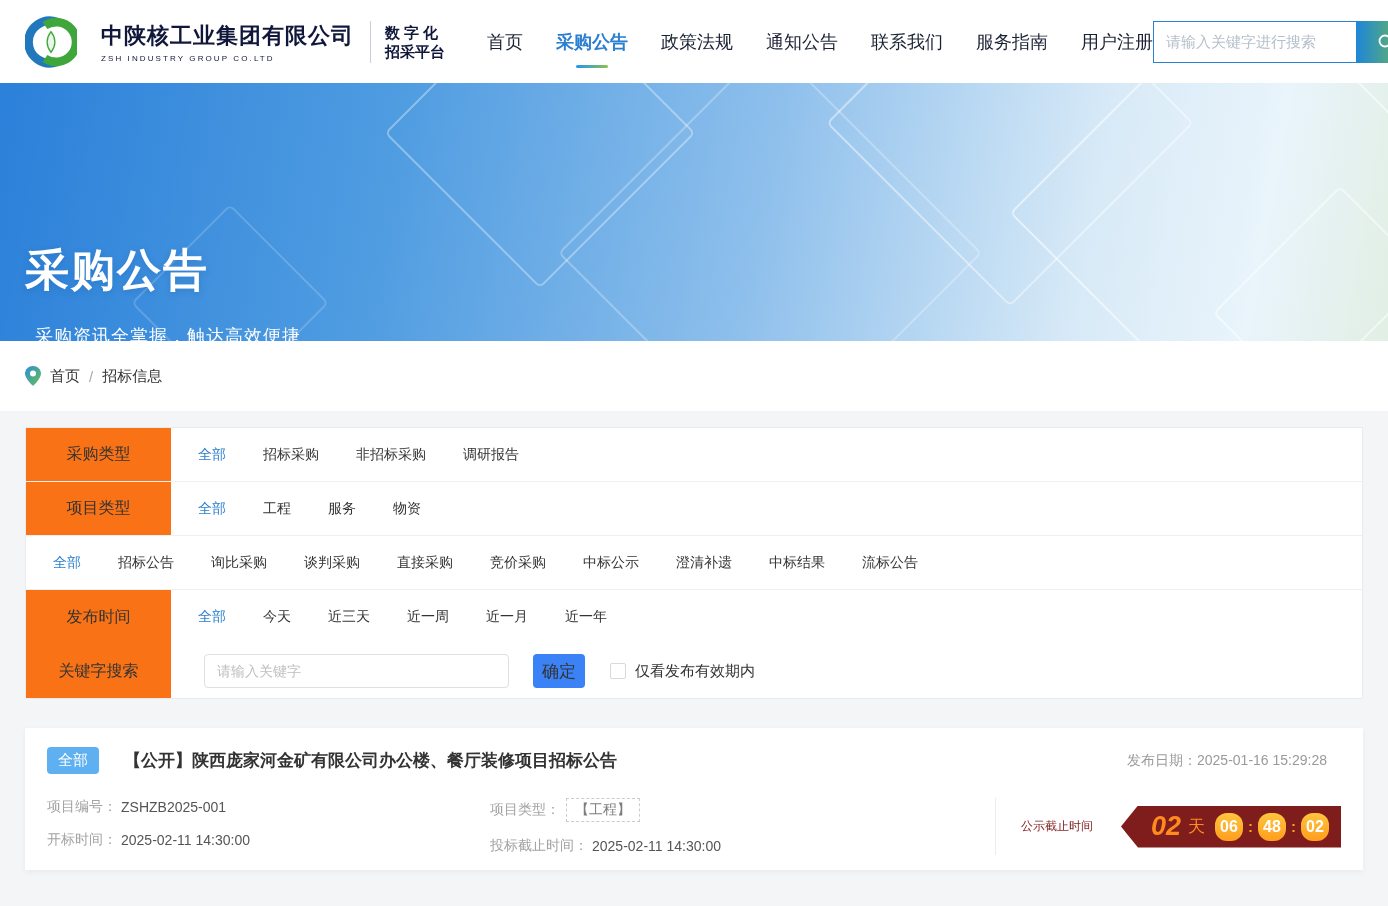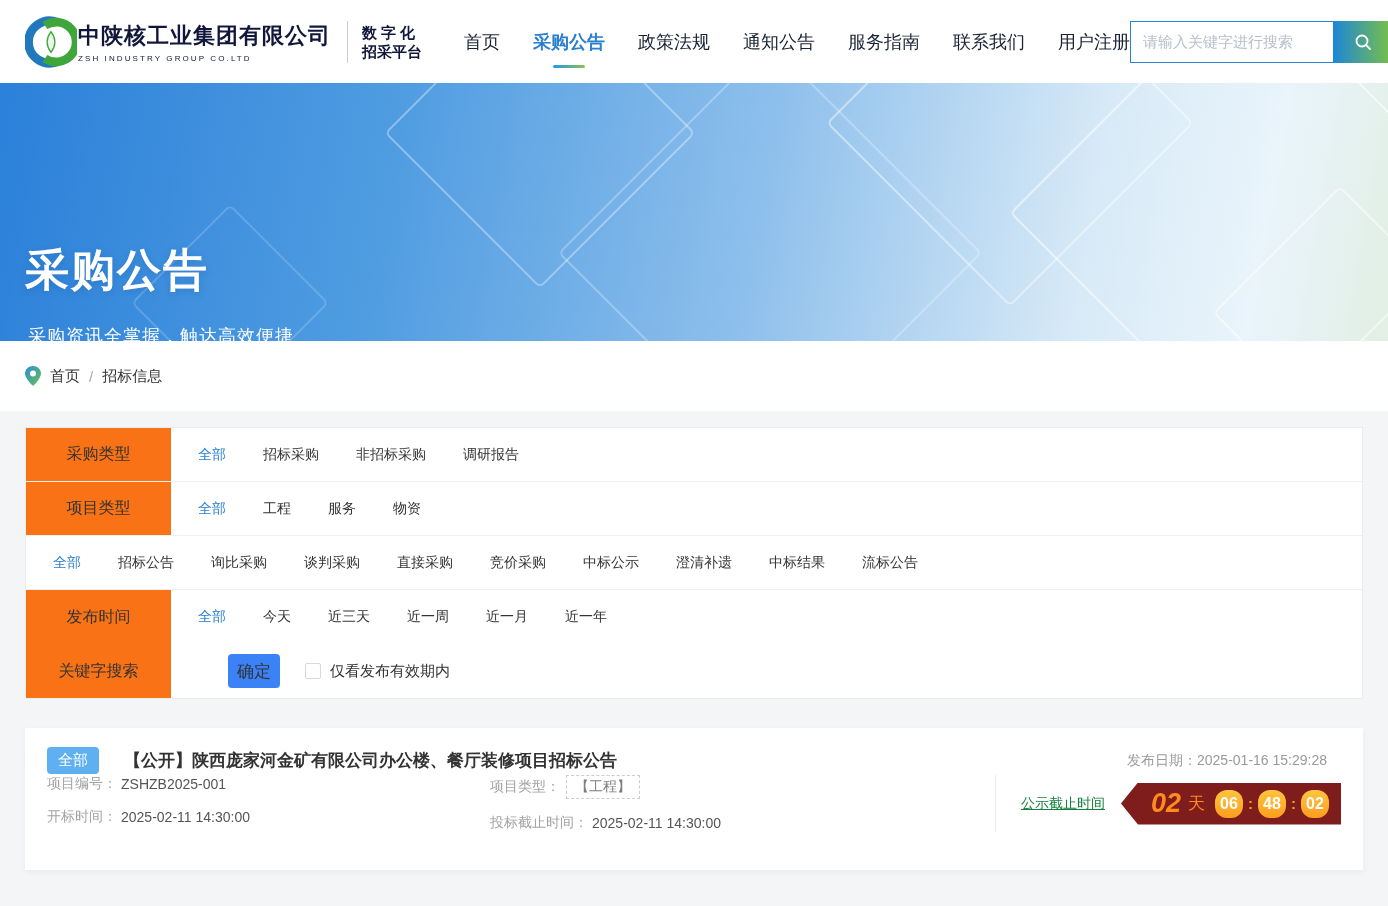--- a/index.html
+++ b/index.html
@@ -3,21 +3,21 @@
 <meta charset="utf-8">
 <style>
   * { margin:0; padding:0; box-sizing:border-box; }
   html,body { width:1388px; height:906px; overflow:hidden; }
   body { font-family:"Liberation Sans","DejaVu Sans",sans-serif; background:#f4f5f7; color:#333; }
 
   
   .header { width:100%; height:83px; background:#fff; display:flex; align-items:center; padding:0 40px 0 25px; }
   .logo-wrap { display:flex; align-items:center; }
   .logo-mark { width:52px; height:52px; }
-  .brand-text { margin-left:1px; }
+  .brand-text { margin-left:24px; }
   .brand-cn { font-size:22px; font-weight:bold; color:#10173a; letter-spacing:1px; white-space:nowrap; }
   .brand-en { font-size:8px; color:#10173a; letter-spacing:2.1px; margin-top:3px; white-space:nowrap; }
   .brand-divider { width:1px; height:42px; background:#c9ced6; margin:0 14px 0 16px; }
   .platform-text { font-size:15px; font-weight:bold; color:#10173a; line-height:19px; white-space:nowrap; }
   .platform-text .l1 { letter-spacing:4px; }
 
   .main-nav { display:flex; margin-left:42px; gap:33px; }
   .nav-item { position:relative; height:83px; display:flex; align-items:center; font-size:18px; color:#1a2233; text-decoration:none; cursor:pointer; white-space:nowrap; }
   .nav-item.active { color:#2a7fd0; font-weight:bold; }
   .nav-underline { position:absolute; bottom:15px; left:50%; transform:translateX(-50%); width:32px; height:3px; border-radius:2px; background:linear-gradient(90deg,#2196f3,#8bc34a); }
@@ -31,21 +31,21 @@
   .hero { position:relative; width:100%; height:258px; overflow:hidden;
           background:linear-gradient(100deg,#2b80d9 0%,#4f9ce1 28%,#8fc0ec 55%,#d8eaf7 78%,#e9f4fb 90%,#e1efe4 100%); }
   .hero .deco { position:absolute; border:2px solid rgba(255,255,255,0.35); transform:rotate(45deg); border-radius:6px; }
   .hero .d1 { width:220px; height:220px; left:430px; top:-60px; }
   .hero .d2 { width:300px; height:300px; left:620px; top:20px; border-color:rgba(255,255,255,0.28); }
   .hero .d3 { width:260px; height:260px; left:880px; top:-90px; border-color:rgba(255,255,255,0.45); }
   .hero .d4 { width:340px; height:340px; left:1080px; top:-40px; border-color:rgba(255,255,255,0.55); }
   .hero .d5 { width:180px; height:180px; left:1250px; top:140px; border-color:rgba(255,255,255,0.5); }
   .hero .d6 { width:140px; height:140px; left:160px; top:150px; border-color:rgba(255,255,255,0.18); }
   .hero-title { position:absolute; left:25px; top:158px; font-size:44px; font-weight:bold; color:#fff; letter-spacing:2px; text-shadow:0 2px 6px rgba(20,80,150,0.25); }
-  .hero-subtitle { position:absolute; left:28px; top:241px; font-size:18px; color:#fff; letter-spacing:1px; }
+  .hero-subtitle { position:absolute; left:35px; top:241px; font-size:18px; color:#fff; letter-spacing:1px; }
 
   
   .breadcrumb-bar { width:100%; height:70px; background:#fff; display:flex; align-items:center; padding:0 25px; }
   .breadcrumb { display:flex; align-items:center; gap:9px; font-size:15px; }
   .crumb { color:#333; cursor:pointer; text-decoration:none; }
   .crumb-sep { color:#aaa; }
 
   
   .content { padding:16px 25px 0 25px; }
   .filter-card { background:#fff; border:1px solid #e9ebee; }
@@ -63,31 +63,31 @@
   .checkbox { margin-left:25px; width:16px; height:16px; border:1px solid #d9d9d9; border-radius:2px; background:#fff; cursor:pointer; flex-shrink:0; }
   .checkbox-label { margin-left:9px; font-size:15px; color:#333; }
 
   
   .result-card { margin-top:29px; background:#fff; height:142px; box-shadow:0 2px 6px rgba(0,0,0,0.05); padding:0 22px; cursor:pointer; }
   .result-head { display:flex; align-items:center; padding-top:19px; }
   .result-badge { width:52px; height:27px; background:#5fb0f0; color:#fff; font-size:15px; border-radius:4px; display:flex; align-items:center; justify-content:center; flex-shrink:0; }
   .result-title { margin-left:25px; font-size:17px; font-weight:bold; color:#333; white-space:nowrap; }
   .result-date { margin-left:auto; font-size:14px; color:#9a9a9a; padding-right:14px; }
 
-  .result-detail { display:flex; margin-top:1px; align-items:stretch; }
+  .result-detail { display:flex; margin-top:24px; align-items:stretch; }
   .detail-col { display:flex; flex-direction:column; gap:15px; }
   .detail-col.c1 { width:443px; }
   .detail-col.c2 { width:505px; }
   .detail-line { font-size:14px; display:flex; align-items:center; }
   .detail-label { color:#a3a3a3; }
   .detail-value { color:#555; margin-left:4px; }
   .type-chip { margin-left:6px; border:1px dashed #ccc; color:#7d7d7d; font-size:14px; padding:2px 8px; background:#fff; }
 
   .detail-col.c3 { flex:1; flex-direction:row; align-items:center; gap:0; border-left:1px solid #ececec; padding-left:25px; }
-  .countdown-label { font-size:14px; color:#15803d; white-space:nowrap;text-decoration:underline; }
+  .countdown-label { font-size:12px; color:#7f1d1d; white-space:nowrap; }
   .countdown-ribbon { margin-left:auto; height:42px; display:flex; align-items:center; background:#7f1d1d; padding:0 12px 0 30px;
                       clip-path:polygon(17px 0, 100% 0, 100% 100%, 17px 100%, 0 50%); }
   .cd-days { font-size:27px; font-weight:bold; color:#ff8a1e; font-style:italic; }
   .cd-unit { font-size:17px; color:#ff8a1e; margin:0 10px 0 7px; }
   .cd-box { width:28px; height:28px; border-radius:12px; background:linear-gradient(180deg,#ffc53d,#ff9d1e); color:#fff; font-size:16px; font-weight:bold; display:flex; align-items:center; justify-content:center; }
   .cd-colon { color:#ff9d1e; font-weight:bold; margin:0 5px; font-size:15px; }
 </style>
 </head>
 <body>
 
@@ -117,24 +117,24 @@
         <span>采购公告</span>
         <i class="nav-underline"></i>
       </a>
       <a class="nav-item">
         <span>政策法规</span>
       </a>
       <a class="nav-item">
         <span>通知公告</span>
       </a>
       <a class="nav-item">
+        <span>联系我们</span>
+      </a>
+      <a class="nav-item">
         <span>服务指南</span>
-      </a>
-      <a class="nav-item">
-        <span>联系我们</span>
       </a>
       <a class="nav-item">
         <span>用户注册</span>
       </a>
     </nav>
 
   <div class="header-search">
     <input type="text" placeholder="请输入关键字进行搜索" style="">
     <button class="search-btn">
       <svg width="20" height="20" viewBox="0 0 20 20">
@@ -219,20 +219,21 @@
             <a class="filter-option">近一周</a>
             <a class="filter-option">近一月</a>
             <a class="filter-option">近一年</a>
           </div>
         </div>
       </div>
 
     <div class="filter-row keyword-row">
       <div class="filter-label">关键字搜索</div>
       <div class="filter-options">
+        <input class="keyword-input" type="text" placeholder="请输入关键字" style="">
         <button class="confirm-btn">确定</button>
         <span class="checkbox"></span>
         <span class="checkbox-label">仅看发布有效期内</span>
       </div>
     </div>
   </div>
 
   <div class="result-card">
     <div class="result-head">
       <span class="result-badge">全部</span>

